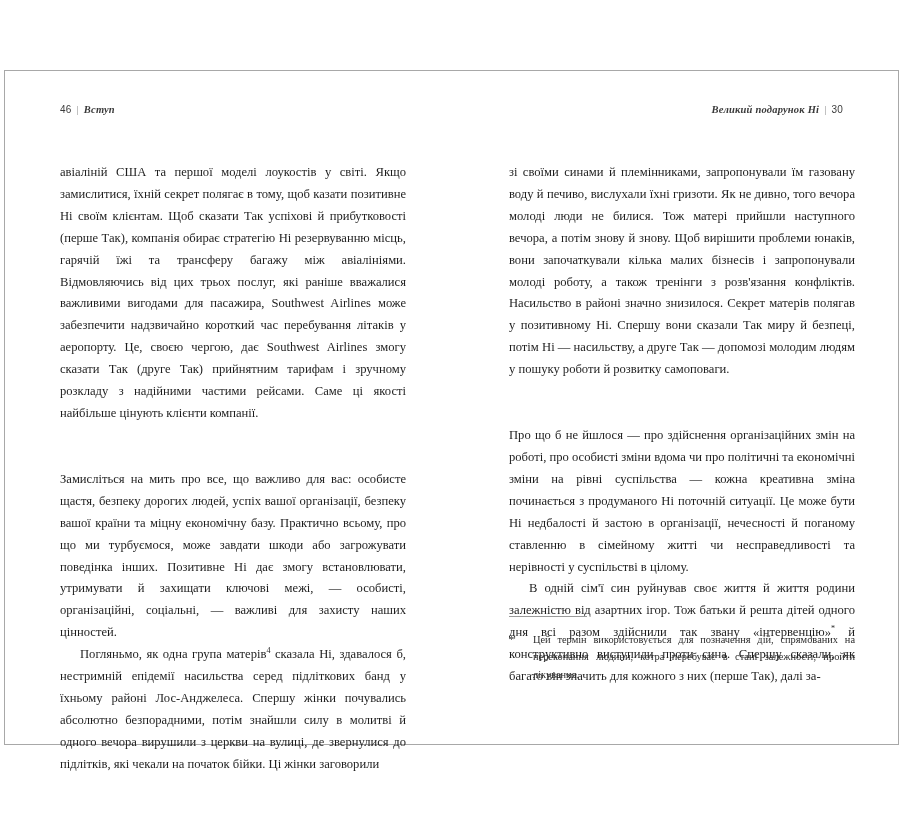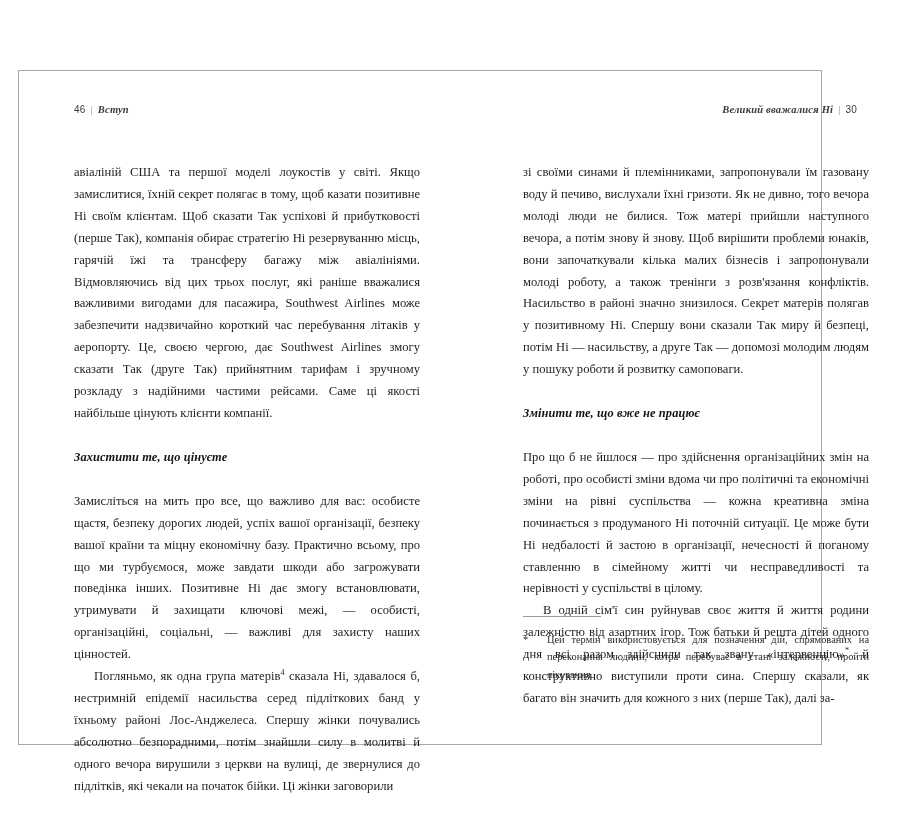--- a/index.html
+++ b/index.html
@@ -11,23 +11,23 @@
   body {
     width: 900px;
     height: 817px;
     overflow: hidden;
     font-family: "Liberation Serif", "DejaVu Serif", serif;
     -webkit-font-smoothing: antialiased;
   }
 
   .spread-frame {
     position: absolute;
-    left: 18px;
+    left: 4px;
     top: 70px;
-    width: 804px;
+    width: 895px;
     height: 675px;
     box-sizing: border-box;
     border: 1px solid #a8a8a8;
     background: #ffffff;
   }
 
   .spread-inner {
     position: relative;
     width: 100%;
     height: 100%;
@@ -148,44 +148,42 @@
       <div class="running-head rh-left">
         <span class="folio">46</span><span class="sep">|</span><span class="title">Вступ</span>
       </div>
 
       <div class="textblock tb-left">
 
         <p>авіаліній США та першої моделі лоукостів у світі. Якщо замислитися, їхній секрет полягає в тому, щоб казати позитивне Ні своїм клієнтам. Щоб сказати Так успіхові й прибутковості (перше Так), компанія обирає стратегію Ні резервуванню місць, гарячій їжі та трансферу багажу між авіалініями. Відмовляючись від цих трьох послуг, які раніше вважалися важливими вигодами для пасажира, Southwest Airlines може забезпечити надзвичайно короткий час перебування літаків у аеропорту. Це, своєю чергою, дає Southwest Airlines змогу сказати Так (друге Так) прийнятним тарифам і зручному розкладу з надійними частими рейсами. Саме ці якості найбільше цінують клієнти компанії.</p>
 
         <div class="space-before-head"></div>
 
-        <h2 class="subhead">Захистити те, що цінуєте</h2>
 
         <div class="space-after-head"></div>
 
         <p>Замисліться на мить про все, що важливо для вас: особисте щастя, безпеку дорогих людей, успіх вашої організації, безпеку вашої країни та міцну економічну базу. Практично всьому, про що ми турбуємося, може завдати шкоди або загрожувати поведінка інших. Позитивне Ні дає змогу встановлювати, утримувати й захищати ключові межі, — особисті, організаційні, соціальні, — важливі для захисту наших цінностей.</p>
 
         <p class="indent"><span>Погляньмо, як одна група матерів</span><sup class="fn">4</sup><span> сказала Ні, здавалося б, нестримній епідемії насильства серед підліткових банд у їхньому районі Лос-Анджелеса. Спершу жінки почувались абсолютно безпорадними, потім знайшли силу в молитві й одного вечора вирушили з церкви на вулиці, де звернулися до підлітків, які чекали на початок бійки. Ці жінки заговорили</span></p>
 
       </div>
     </div>
 
     <div class="page page-right">
 
       <div class="running-head rh-right">
-        <span class="title">Великий вважалися Ні</span><span class="sep">|</span><span class="folio">30</span>
+        <span class="title">Великий подарунок Ні</span><span class="sep">|</span><span class="folio">30</span>
       </div>
 
       <div class="textblock tb-right">
 
         <p>зі своїми синами й племінниками, запропонували їм газовану воду й печиво, вислухали їхні гризоти. Як не дивно, того вечора молоді люди не билися. Тож матері прийшли наступного вечора, а потім знову й знову. Щоб вирішити проблеми юнаків, вони започаткували кілька малих бізнесів і запропонували молоді роботу, а також тренінги з розв'язання конфліктів. Насильство в районі значно знизилося. Секрет матерів полягав у позитивному Ні. Спершу вони сказали Так миру й безпеці, потім Ні — насильству, а друге Так — допомозі молодим людям у пошуку роботи й розвитку самоповаги.</p>
 
         <div class="space-before-head"></div>
 
-        <h2 class="subhead">Змінити те, що вже не працює</h2>
 
         <div class="space-after-head"></div>
 
         <p>Про що б не йшлося — про здійснення організаційних змін на роботі, про особисті зміни вдома чи про політичні та економічні зміни на рівні суспільства — кожна креативна зміна починається з продуманого Ні поточній ситуації. Це може бути Ні недбалості й застою в організації, нечесності й поганому ставленню в сімейному житті чи несправедливості та нерівності у суспільстві в цілому.</p>
 
         <p class="indent"><span>В одній сім'ї син руйнував своє життя й життя родини залежністю від азартних ігор. Тож батьки й решта дітей одного дня всі разом здійснили так звану «інтервенцію»</span><sup class="fn">*</sup><span> й конструктивно виступили проти сина. Спершу сказали, як багато він значить для кожного з них (перше Так), далі за-</span></p>
 
       </div>
 
       <div class="footnote-zone">

